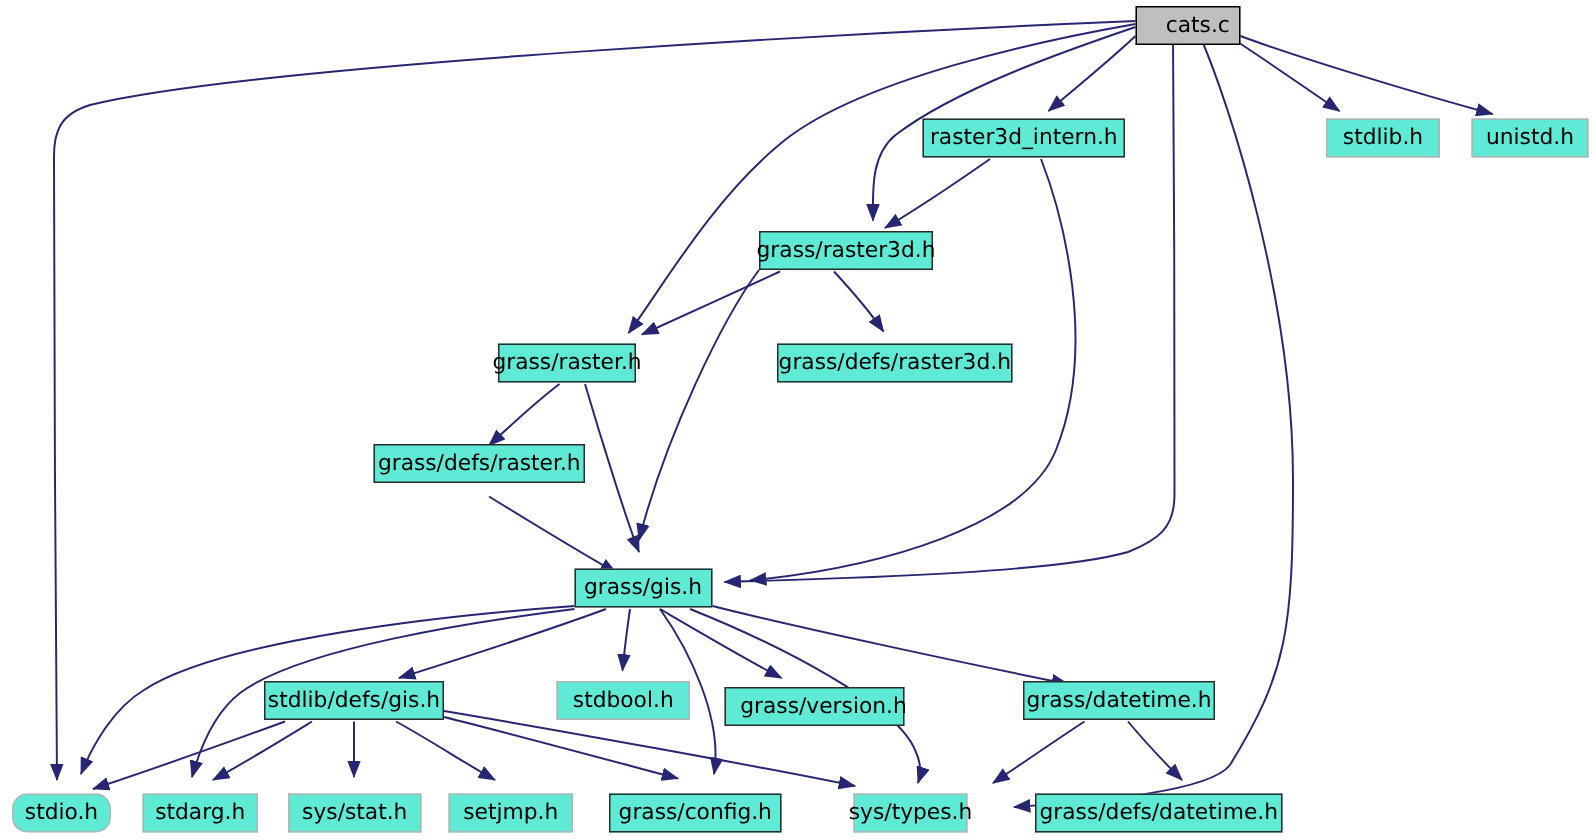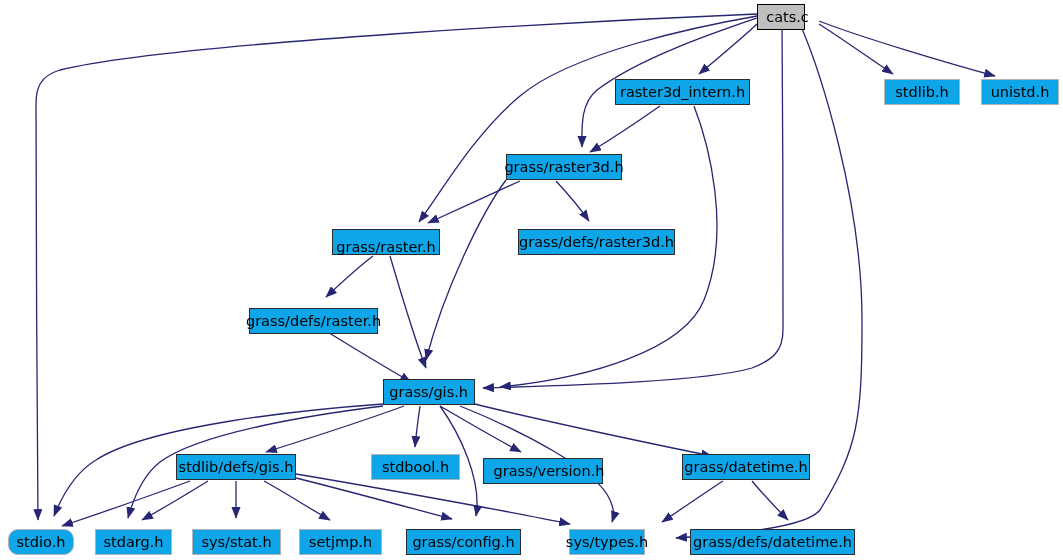--- a/index.html
+++ b/index.html
@@ -24,21 +24,21 @@
     height: 560px;
     pointer-events: none;
   }
   .node {
     position: absolute;
     box-sizing: border-box;
     display: flex;
     align-items: center;
     justify-content: center;
     height: 26px;
-    background: #0ea5e9;
+    background: #5eead4;
     border: 1px solid #b3b3b3;
     white-space: nowrap;
   }
   .node .node-label {
     font-size: 14.5px;
     line-height: 14px;
     color: #000000;
     letter-spacing: 0px;
     padding: 0 6px;
   }
@@ -91,42 +91,42 @@
         <path d="M 236,481 C 236,492 236,508 236,518" fill="none" stroke="#262673" stroke-width="1.3" marker-end="url(#arrowhead)"></path>
         <path d="M 264,481 C 286,493 312,510 330,520" fill="none" stroke="#262673" stroke-width="1.3" marker-end="url(#arrowhead)"></path>
         <path d="M 296,478 C 344,490 418,510 452,519" fill="none" stroke="#262673" stroke-width="1.3" marker-end="url(#arrowhead)"></path>
         <path d="M 296,474 C 368,486 512,512 570,524" fill="none" stroke="#262673" stroke-width="1.3" marker-end="url(#arrowhead)"></path>
         <path d="M 752,481 C 762,493 778,510 788,520" fill="none" stroke="#262673" stroke-width="1.3" marker-end="url(#arrowhead)"></path>
         <path d="M 723,481 C 706,492 680,510 662,522" fill="none" stroke="#262673" stroke-width="1.3" marker-end="url(#arrowhead)"></path>
       </g>
   </svg>
 
   <div id="nodes-layer">
-      <div class="node root-node" style="left: 757px; top: 4px; width: 48px; padding-left: 13px;">
+      <div class="node root-node" style="left: 757px; top: 4px; width: 70px; padding-left: 13px;">
         <span class="node-label">cats.c</span>
       </div>
       <div class="node grass-node" style="left: 615px; top: 79px; width: 135px;">
         <span class="node-label">raster3d_intern.h</span>
       </div>
       <div class="node system-node" style="left: 884px; top: 79px; width: 76px;">
         <span class="node-label">stdlib.h</span>
       </div>
       <div class="node system-node" style="left: 981px; top: 79px; width: 78px;">
         <span class="node-label">unistd.h</span>
       </div>
       <div class="node grass-node" style="left: 506px; top: 154px; width: 116px;">
         <span class="node-label">grass/raster3d.h</span>
       </div>
-      <div class="node grass-node" style="left: 332px; top: 229px; width: 108px; align-items: flex-end;">
+      <div class="node grass-node" style="left: 332px; top: 229px; width: 92px;">
         <span class="node-label">grass/raster.h</span>
       </div>
       <div class="node grass-node" style="left: 518px; top: 229px; width: 157px;">
         <span class="node-label">grass/defs/raster3d.h</span>
       </div>
-      <div class="node grass-node" style="left: 249px; top: 308px; width: 129px;">
+      <div class="node grass-node" style="left: 249px; top: 296px; width: 141px;">
         <span class="node-label">grass/defs/raster.h</span>
       </div>
       <div class="node grass-node" style="left: 383px; top: 379px; width: 92px; justify-content: flex-end;">
         <span class="node-label">grass/gis.h</span>
       </div>
       <div class="node grass-node" style="left: 176px; top: 454px; width: 120px;">
         <span class="node-label">stdlib/defs/gis.h</span>
       </div>
       <div class="node system-node" style="left: 371px; top: 454px; width: 89px;">
         <span class="node-label">stdbool.h</span>

